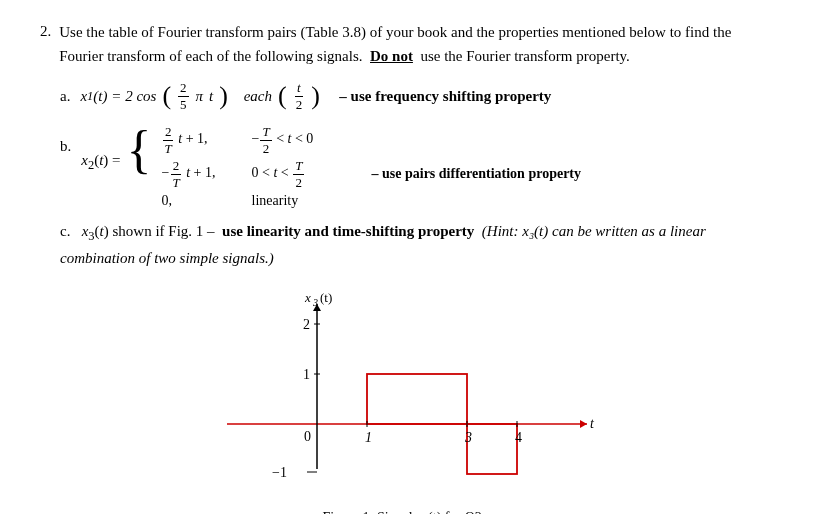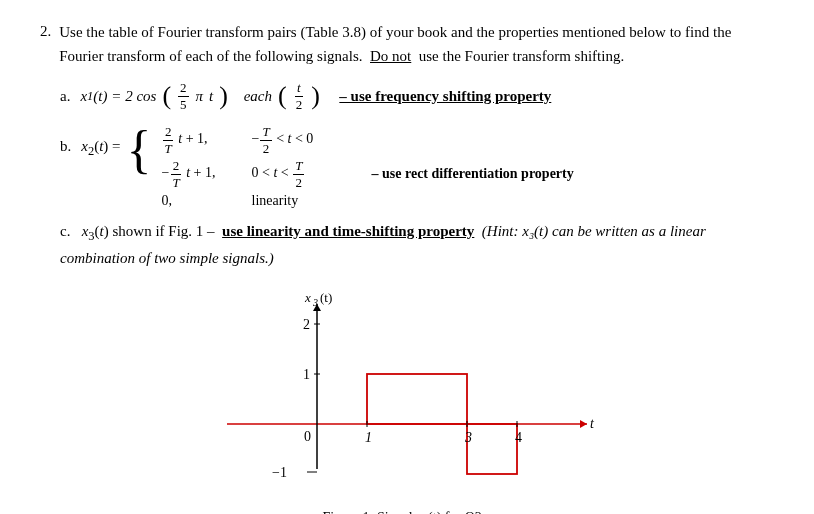--- a/index.html
+++ b/index.html
@@ -17,40 +17,40 @@
       gap: 8px;
       margin-bottom: 12px;
       line-height: 1.5;
     }
     .problem-number {
       flex-shrink: 0;
     }
     .problem-text {
       line-height: 1.6;
     }
-    .underline { text-decoration: underline; }
+    .underline { text-decoration: underline; font-weight: bold; }
     .part {
       margin-left: 20px;
       margin-bottom: 10px;
     }
     .part-a {
       display: flex;
       align-items: center;
       gap: 6px;
       margin-bottom: 12px;
     }
     .part-label {
       margin-right: 4px;
     }
     .math-expr {
       display: inline-flex;
       align-items: center;
       font-style: italic;
     }
-    .bold { font-weight: bold; text-decoration: underline; }
+    .bold { font-weight: bold; }
     .frac {
       display: inline-flex;
       flex-direction: column;
       align-items: center;
       vertical-align: middle;
       margin: 0 1px;
     }
     .frac .num { border-bottom: 1px solid #000; padding: 0 2px; font-size: 13px; line-height: 1.2; }
     .frac .den { padding: 0 2px; font-size: 13px; line-height: 1.2; }
     .part-b {
@@ -99,21 +99,21 @@
     .paren-lg { font-size: 26px; vertical-align: middle; }
   </style>
 </head>
 <body>
 
 <div class="problem-header">
   <span class="problem-number">2.</span>
   <span class="problem-text">
     <span>Use the table of Fourier transform pairs (Table 3.8) of your book and the properties mentioned below to find the Fourier transform of each of the following signals.</span>
     &nbsp;<span class="underline">Do not</span>
-    &nbsp;<span>use the Fourier transform shifting.</span>
+    &nbsp;<span>use the Fourier transform property.</span>
   </span>
 </div>
 
 <div class="part part-a">
   <span class="part-label">a.</span>
   <span class="math-expr">
     <i>x</i><sub>1</sub>(<i>t</i>) = 2 cos
   </span>
   
   <span class="paren-lg">(</span>
@@ -130,21 +130,21 @@
     <span class="num"><i>t</i></span>
     <span class="den">2</span>
   </span>
   <span class="paren-lg">)</span>
   &nbsp;&nbsp;
   <span class="bold">– use frequency shifting property</span>
 </div>
 
 <div class="part part-b">
   <span class="part-label" style="margin-top:14px;">b.</span>
-  <span style="margin-top:14px;"><i>x</i><sub>2</sub>(<i>t</i>) =</span>
+  <span style="margin-top:28px;"><i>x</i><sub>2</sub>(<i>t</i>) =</span>
   <span class="big-brace">{</span>
   <div class="system-rows">
 
     <div class="system-row">
       <span class="system-expr">
         <span class="frac">
           <span class="num">2</span>
           <span class="den"><i>T</i></span>
         </span>
         <i>t</i> + 1,
@@ -166,21 +166,21 @@
         </span>
         <i>t</i> + 1,
       </span>
       <span class="system-cond">
         0 &lt; <i>t</i> &lt;
         <span class="frac" style="display:inline-flex;">
           <span class="num"><i>T</i></span>
           <span class="den">2</span>
         </span>
       </span>
-      <span style="margin-left:30px; font-weight:bold;">– use rect differentiation property</span>
+      <span style="margin-left:30px; font-weight:bold;">– use pairs differentiation property</span>
     </div>
 
     <div class="system-row">
       <span class="system-expr">0,</span>
       <span class="system-cond">linearity</span>
     </div>
   </div>
 </div>
 
 <div class="part part-c">

